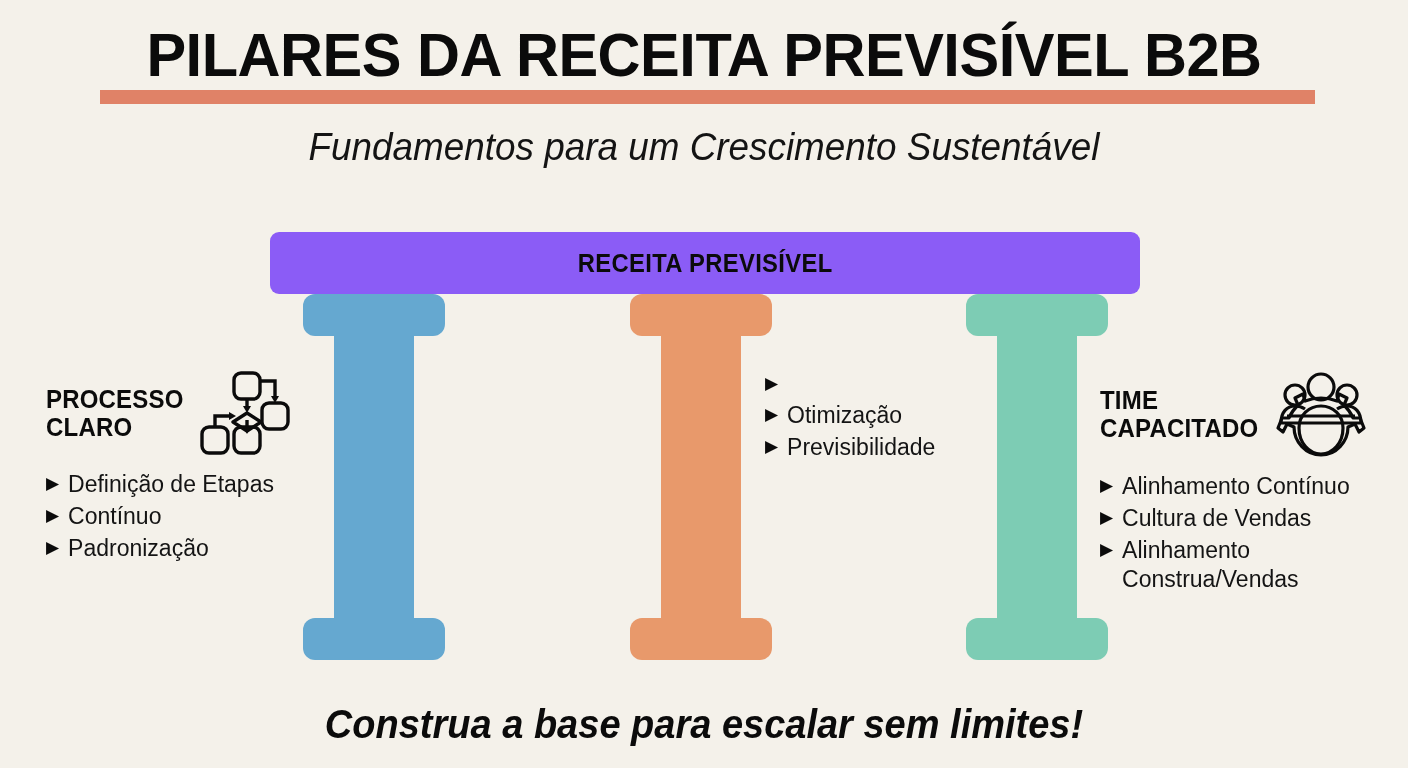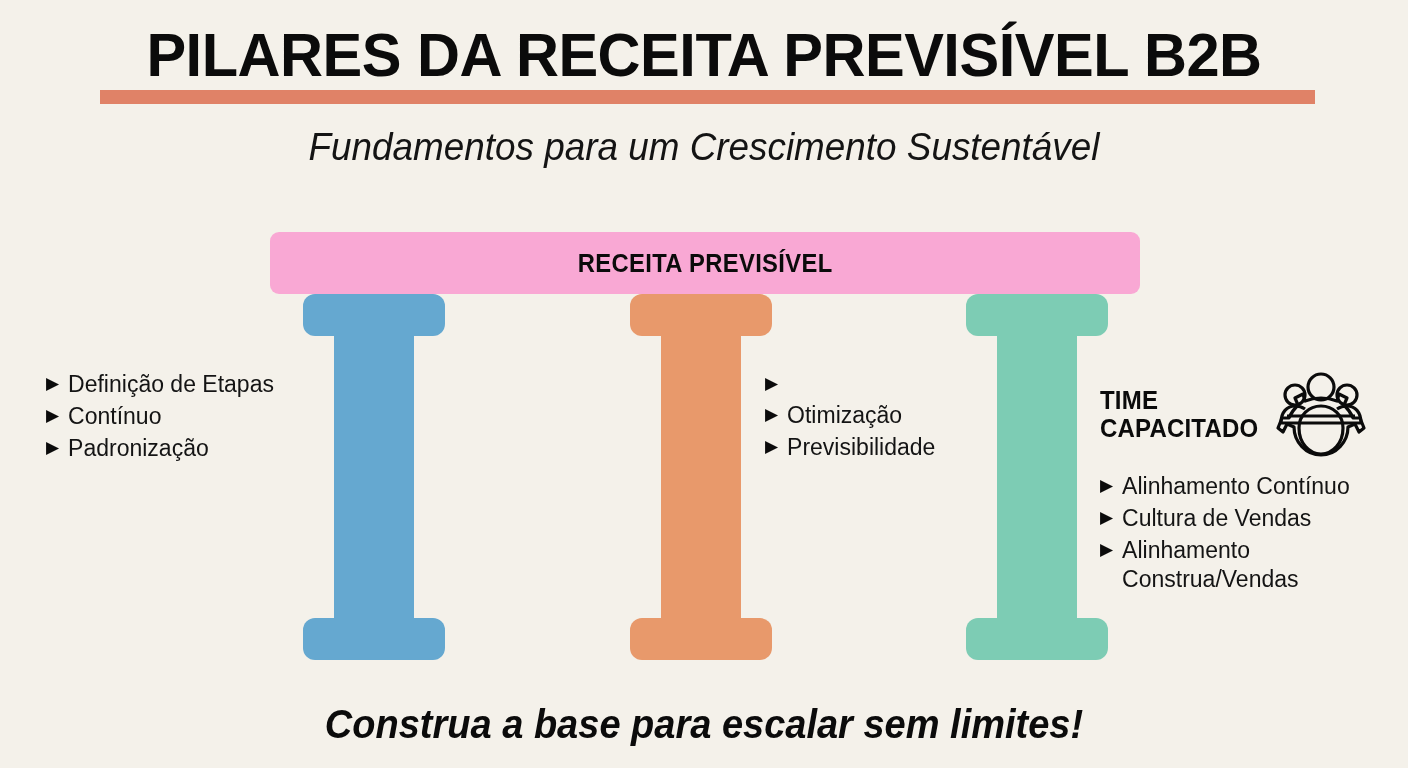--- a/index.html
+++ b/index.html
@@ -132,41 +132,62 @@
 </style>
 </head>
 <body style="background: rgb(244, 241, 234);">
 
 <div id="stage">
 
   <div class="title">PILARES DA RECEITA PREVISÍVEL B2B</div>
   <div class="title-rule" style="background: rgb(224, 130, 103);"></div>
   <div class="subtitle">Fundamentos para um Crescimento Sustentável</div>
 
-  <div class="beam" style="background: #f9a8d4;">
+  <div class="beam" style="background: #8b5cf6;">
     <span class="beam-label">RECEITA PREVISÍVEL</span>
   </div>
 
   <div class="pillar" id="pillar-1">
     <div class="cap" style="background: rgb(101, 168, 208);"></div>
     <div class="shaft" style="background: rgb(101, 168, 208);"></div>
     <div class="base" style="background: rgb(101, 168, 208);"></div>
   </div>
   <div class="pillar" id="pillar-2">
     <div class="cap" style="background: rgb(232, 153, 107);"></div>
     <div class="shaft" style="background: rgb(232, 153, 107);"></div>
     <div class="base" style="background: rgb(232, 153, 107);"></div>
   </div>
   <div class="pillar" id="pillar-3">
     <div class="cap" style="background: rgb(125, 204, 180);"></div>
     <div class="shaft" style="background: rgb(125, 204, 180);"></div>
     <div class="base" style="background: rgb(125, 204, 180);"></div>
   </div>
 
   <div class="block" id="block-1">
+    <div class="block-head">
+      <span class="head-text">PROCESSO
+CLARO</span>
+      <span class="head-icon">
+        <svg width="92" height="86" viewBox="0 0 92 86" fill="none" stroke="#0B0B0B" stroke-width="3.4">
+          <rect x="35" y="3" width="26" height="26" rx="7"></rect>
+          <rect x="63" y="33" width="26" height="26" rx="7"></rect>
+          <rect x="3" y="57" width="26" height="26" rx="7"></rect>
+          <rect x="35" y="57" width="26" height="26" rx="7"></rect>
+          <path d="M48 29 L48 36"></path>
+          <path d="M44 36 L48 43 L52 36 Z" fill="#0B0B0B" stroke="none"></path>
+          <path d="M61 11 L76 11 L76 26"></path>
+          <path d="M72 26 L76 33 L80 26 Z" fill="#0B0B0B" stroke="none"></path>
+          <path d="M48 43 L62 52 L48 61 L34 52 Z" stroke-linejoin="round"></path>
+          <path d="M48 61 L48 50"></path>
+          <path d="M44 50 L48 57 L52 50 Z" fill="#0B0B0B" stroke="none" transform="translate(0,7)"></path>
+          <path d="M16 57 L16 46 L30 46"></path>
+          <path d="M30 42 L37 46 L30 50 Z" fill="#0B0B0B" stroke="none"></path>
+        </svg>
+      </span>
+    </div>
     <ul class="bullets">
       <li>
         <span class="tri">▶</span>
         <span class="btext">Definição de Etapas</span>
       </li>
       <li>
         <span class="tri">▶</span>
         <span class="btext">Contínuo</span>
       </li>
       <li>

